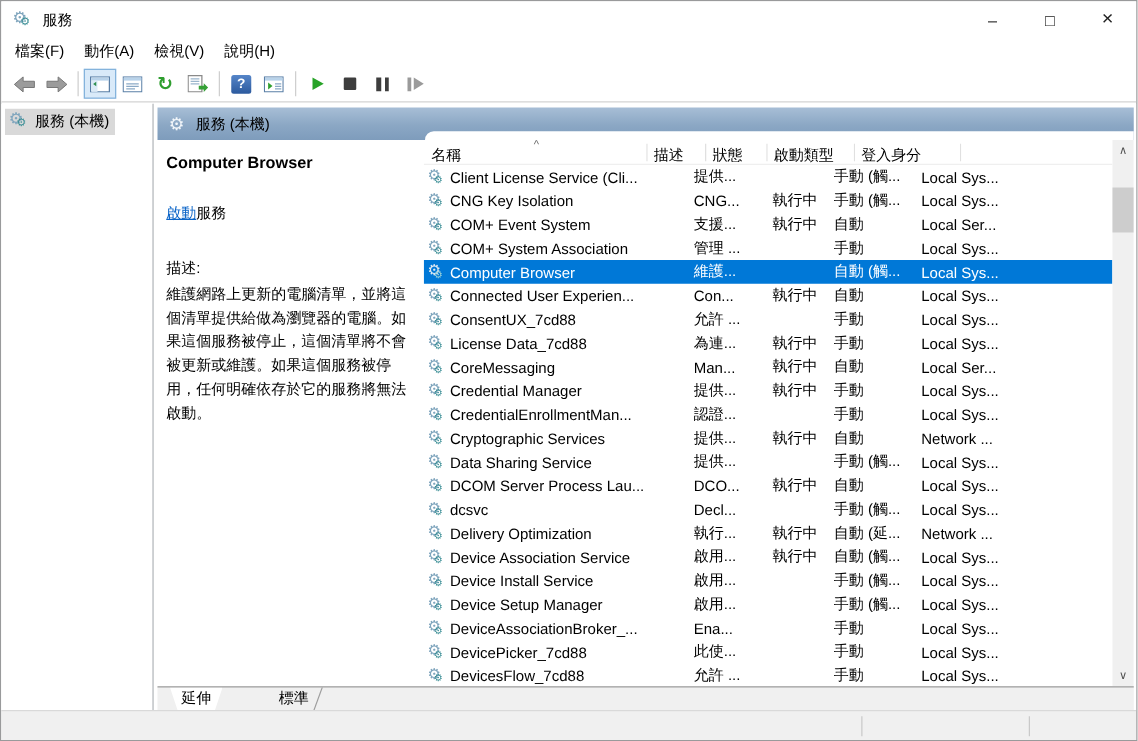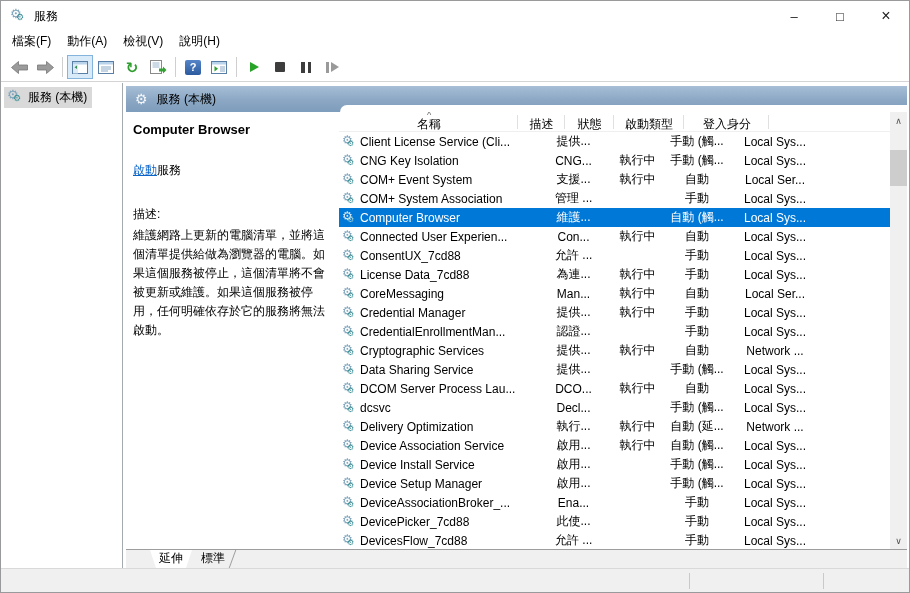--- a/index.html
+++ b/index.html
@@ -46,21 +46,21 @@
   .ph-gear { font-size:14px; color:#f2f6fa; margin-right:9px; font-style:normal; }
   .panel-body { flex:1; display:flex; overflow:hidden; }
   
   .info-pane { width:213px; padding:10px 8px 0 7px; background:#fff; }
   .service-title { font-weight:bold; font-size:13px; }
   .action-line { margin-top:25px; }
   .link { color:#0a64c8; text-decoration:underline; cursor:pointer; }
   .desc-label { margin-top:27px; }
   .desc-text { margin-top:3px; width:201px; line-height:19px; }
   
-  .list-pane { flex:1; position:relative; overflow:hidden; background:#fff;text-align:center; }
+  .list-pane { flex:1; position:relative; overflow:hidden; background:#fff; }
   .list-header { display:flex; height:20px; position:relative; border-bottom:1px solid #efefef; color:#000; }
   .hcol { position:relative; padding:4px 4px 0 6px; white-space:nowrap; overflow:hidden; cursor:default; }
   .hcol + .hcol::before { content:''; position:absolute; left:0; top:3px; bottom:2px; width:1px; background:#e0e0e0; }
   .hcol.end::after { content:''; position:absolute; right:0; top:3px; bottom:2px; width:1px; background:#e0e0e0; }
   .w-name{width:178px;} .w-desc{width:47px;} .w-status{width:49px;} .w-startup{width:70px;} .w-logon{width:86px;}
   .sort-icon { position:absolute; left:88px; top:-2px; font-size:9px; color:#666; }
   .rows {}
   .row { display:flex; height:19px; align-items:center; white-space:nowrap; cursor:default; }
   .row .cell { overflow:hidden; white-space:nowrap; padding:0 4px 0 6px; }
   .c-name { width:178px; display:flex; align-items:center; gap:4px; padding-left:3px !important; }
@@ -70,21 +70,21 @@
   .c-desc{width:47px;margin-left:32px;} .c-status{width:49px;margin-left:16px;} .c-startup{width:70px;} .c-logon{width:86px;}
   .row.selected { background:#0078d7; color:#fff; }
   .row.selected .g1 { color:#dfe9f2; }
   .row.selected .g2 { color:#9fd4d8; }
   
   .scrollbar { width:17px; background:#f0f0f0; position:relative; flex:0 0 17px; }
   .sb-arrow { position:absolute; left:0; width:17px; height:17px; display:flex; align-items:center; justify-content:center; font-size:9px; color:#505050; }
   .sb-up { top:0; } .sb-down { bottom:0; }
   .sb-thumb { position:absolute; left:0; top:38px; width:17px; height:36px; background:#cdcdcd; }
   
-  .tabbar { height:19px; background:#f0f0f0; border-top:1px solid #9d9d9d; display:flex; padding-left:24px; position:relative; }
+  .tabbar { height:19px; background:#f0f0f0; border-top:1px solid #9d9d9d; display:flex; padding-left:10px; position:relative;gap:36px; }
   .tab { position:relative; padding:0 9px; line-height:17px; font-size:12px; cursor:default; }
   .tab.active { background:#fff; clip-path:polygon(0 0,100% 0,calc(100% - 6px) 100%,6px 100%); }
   .tab-edge { position:absolute; top:0; height:18px; width:1px; background:#9d9d9d; }
   .edge-l { left:1px; transform:skewX(20deg); }
   .edge-r { right:1px; transform:skewX(-20deg); }
   
   .statusbar { position:absolute; left:0; right:0; bottom:0; height:24px; background:#f0f0f0; border-top:1px solid #d9d9d9; }
   .sb-div { position:absolute; top:4px; bottom:3px; width:1px; background:#c9c9c9; }
   .sb-div.d1 { left:688px; } .sb-div.d2 { left:822px; }
   svg { display:block; }

